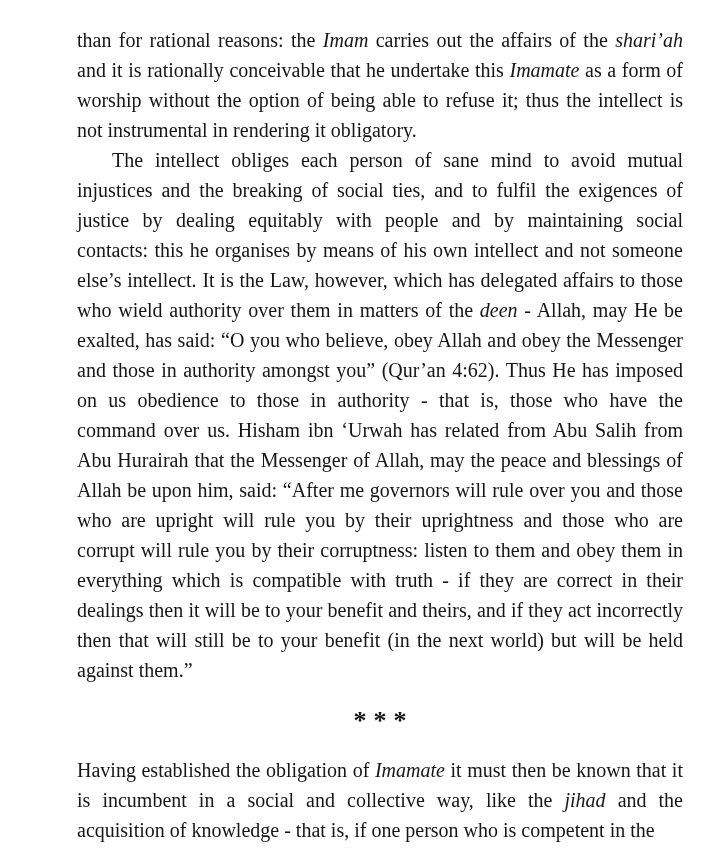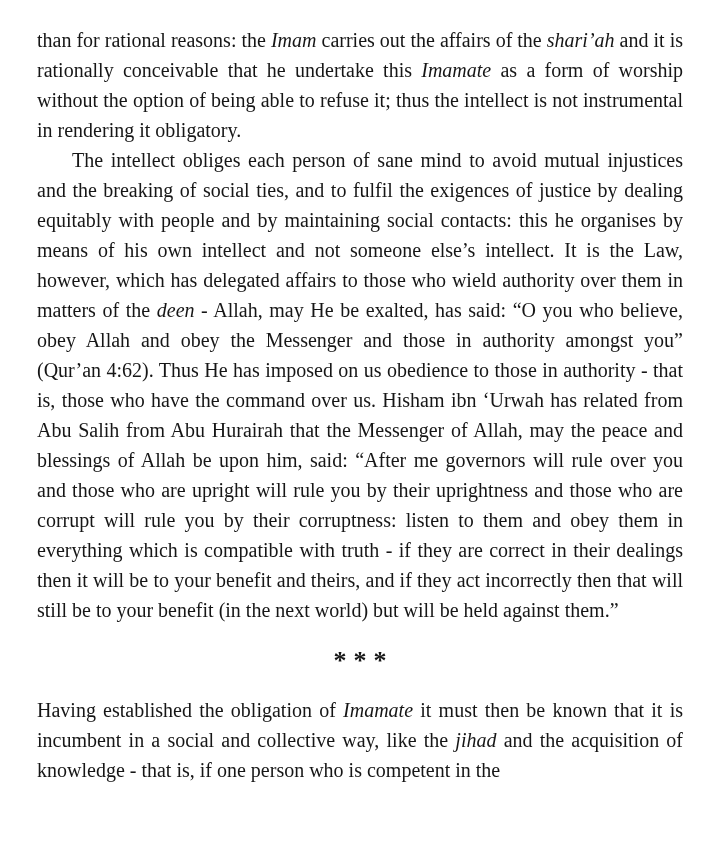--- a/index.html
+++ b/index.html
@@ -18,20 +18,21 @@
     height: 860px;
     padding: 25px 37px 0 37px;
     background: #ffffff;
   }
   .doc-text {
     font-family: "Liberation Serif", "DejaVu Serif", serif;
     font-size: 20px;
     line-height: 30px;
     color: #161616;
     text-align: justify;
+    margin-left: 40px;
   }
   p.para {
     margin: 0;
     padding: 0;
     text-align: justify;
   }
   p.para.indent {
     text-indent: 35px;
   }
   .seg-normal { font-style: normal; font-weight: normal; }

